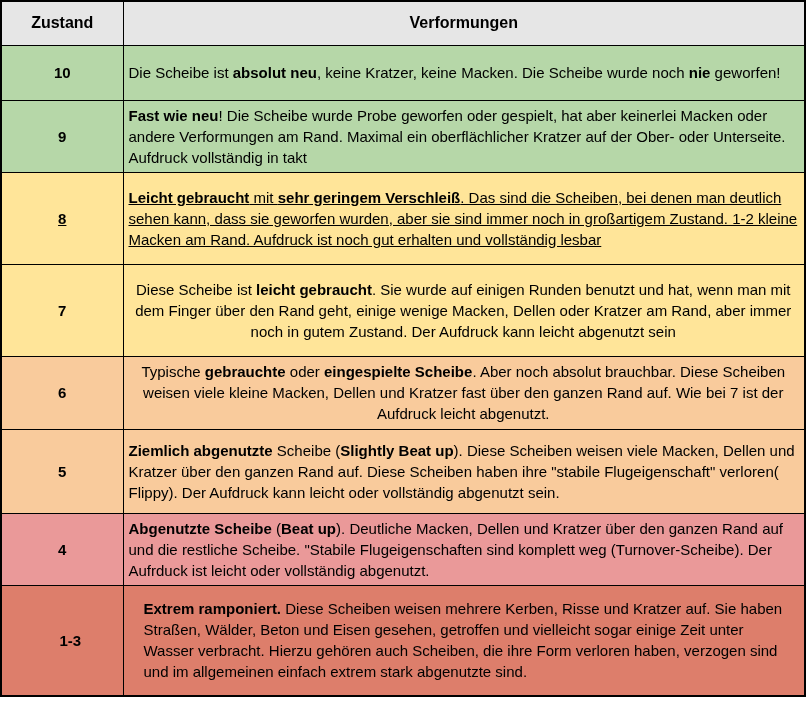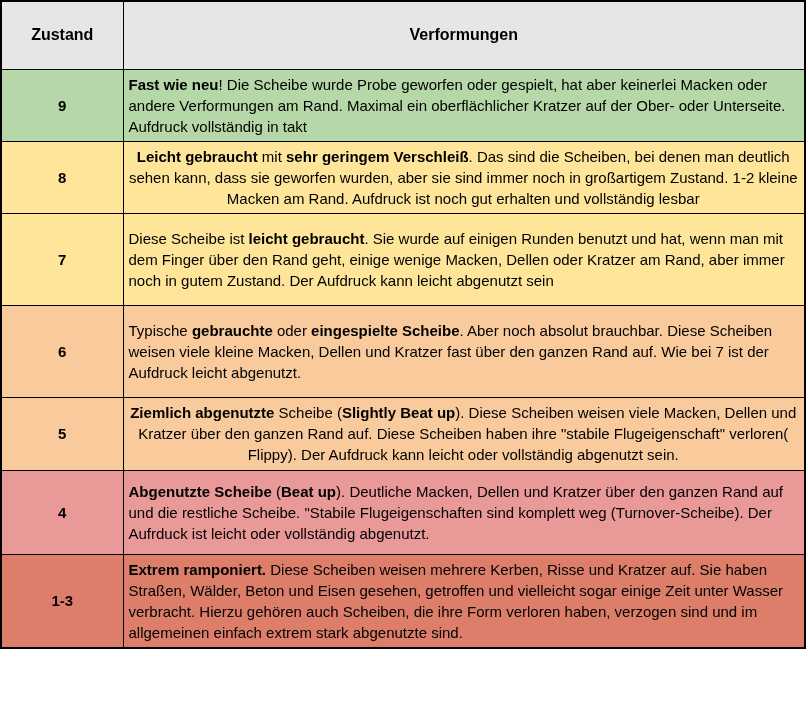--- a/index.html
+++ b/index.html
@@ -20,21 +20,21 @@
     table-layout: fixed;
     border: 2px solid var(--border-color, #000);
   }
   table.zustand-table th,
   table.zustand-table td {
     border: 1px solid var(--border-color, #000);
     box-sizing: border-box;
   }
   table.zustand-table th {
     background: var(--header-bg, #e6e6e6);
-    height: 68px;
+    height: 44px;
     font-size: 16px;
     font-weight: bold;
     text-align: center;
     vertical-align: middle;
     padding: 8px 4px;
   }
   td.zustand-cell {
     text-align: center;
     vertical-align: middle;
     font-weight: bold;
@@ -46,23 +46,23 @@
     line-height: 21px;
     vertical-align: middle;
     padding: 4px 6px 4px 5px;
     text-align: left;
   }
   td.beschreibung-cell .bold {
     font-weight: bold;
   }
   
   tbody tr:nth-child(1) td { height: 55px; }
-  tbody tr:nth-child(2) td { height: 67px; text-align: center; }
-  tbody tr:nth-child(3) td { height: 92px; }
-  tbody tr:nth-child(4) td { height: 92px; }
+  tbody tr:nth-child(2) td { height: 67px; }
+  tbody tr:nth-child(3) td { height: 92px; text-decoration: underline; }
+  tbody tr:nth-child(4) td { height: 92px; text-align: center; }
   tbody tr:nth-child(5) td { height: 73px; text-align: center; }
   tbody tr:nth-child(6) td { height: 84px; }
   tbody tr:nth-child(7) td { height: 72px; margin-left: 47px; }
   tbody tr:nth-child(8) td { height: 111px; padding-left: 20px; }
 </style>
 </head>
 <body>
 
 <div class="page">
   <table class="zustand-table">
@@ -70,20 +70,24 @@
       <col style="width:122px">
       <col>
     </colgroup>
     <thead>
       <tr>
         <th>Zustand</th>
         <th>Verformungen</th>
       </tr>
     </thead>
     <tbody id="table-body">
+        <tr style="background-color: rgb(182, 215, 168);">
+          <td class="zustand-cell">10</td>
+          <td class="beschreibung-cell"><span>Die Scheibe ist </span><span class="bold">absolut neu</span><span>, keine Kratzer, keine Macken. Die Scheibe wurde noch </span><span class="bold">nie</span><span> geworfen!</span></td>
+        </tr>
         <tr style="background-color: rgb(182, 215, 168);">
           <td class="zustand-cell">9</td>
           <td class="beschreibung-cell"><span class="bold">Fast wie neu</span><span>! Die Scheibe wurde Probe geworfen oder gespielt, hat aber keinerlei Macken oder andere Verformungen am Rand. Maximal ein oberflächlicher Kratzer auf der Ober- oder Unterseite. Aufdruck vollständig in takt</span></td>
         </tr>
         <tr style="background-color: rgb(255, 229, 153);">
           <td class="zustand-cell">8</td>
           <td class="beschreibung-cell"><span class="bold">Leicht gebraucht</span><span> mit </span><span class="bold">sehr geringem Verschleiß</span><span>. Das sind die Scheiben, bei denen man deutlich sehen kann, dass sie geworfen wurden, aber sie sind immer noch in großartigem Zustand. 1-2 kleine Macken am Rand. Aufdruck ist noch gut erhalten und vollständig lesbar</span></td>
         </tr>
         <tr style="background-color: rgb(255, 229, 153);">
           <td class="zustand-cell">7</td>

